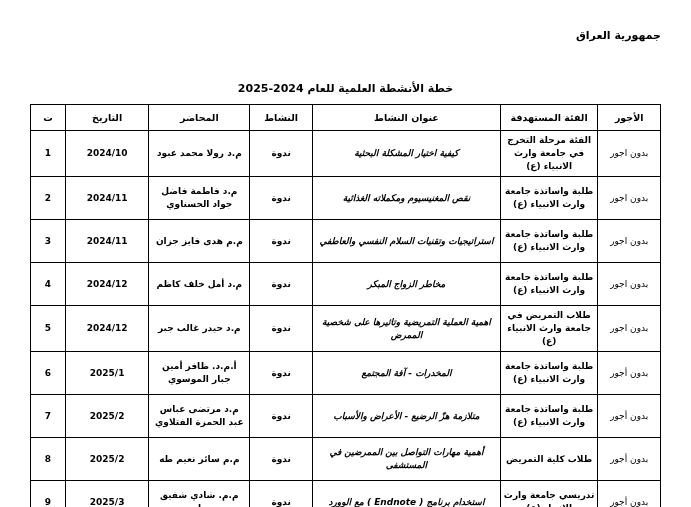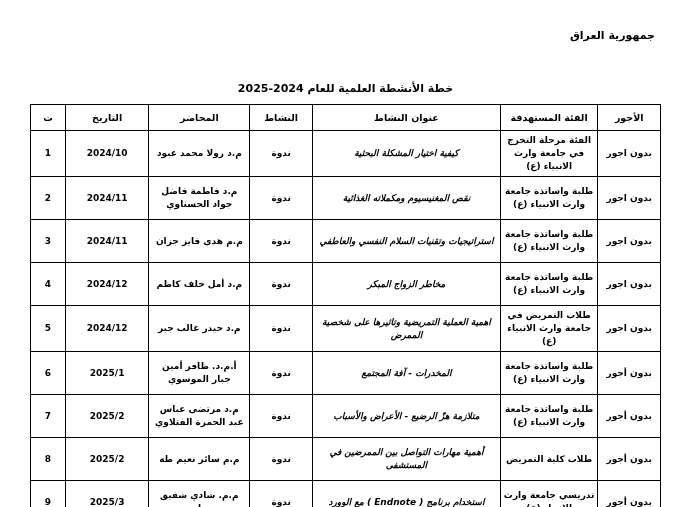--- a/index.html
+++ b/index.html
@@ -32,21 +32,20 @@
     line-height: 1.9;
   }
   .header-col {
     display: flex;
     flex-direction: column;
   }
   .header-col.right { text-align: right; }
   .header-col.left  { text-align: left; }
   .header-col.center {
     text-align: center;
-    margin-right: 6px;
   }
   .header-col .line1 { margin-bottom: 9px; }
 
   .doc-title {
     text-align: center;
     font-size: 11px;
     font-weight: bold;
     margin-top: 26px;
     margin-bottom: 9px;
     direction: rtl;
@@ -76,21 +75,21 @@
   }
   table.sched td {
     height: 36px;
   }
   td.num, th.num { font-weight: bold; }
   td.date, th.date { font-weight: bold; }
   td.lecturer { font-weight: bold; }
   td.activity { font-weight: bold; }
   td.title { font-weight: bold; font-style: italic; }
   td.target { font-weight: bold; }
-  td.wage { font-weight: bold; }
+  td.wage { font-weight: normal; }
 
   
   col.c-wage     { width: 9.0%; }
   col.c-target   { width: 14.0%; }
   col.c-title    { width: 27.0%; }
   col.c-activity { width: 9.0%; }
   col.c-lecturer { width: 14.5%; }
   col.c-date     { width: 12.0%; }
   col.c-num      { width: 5.0%; }
 </style>

